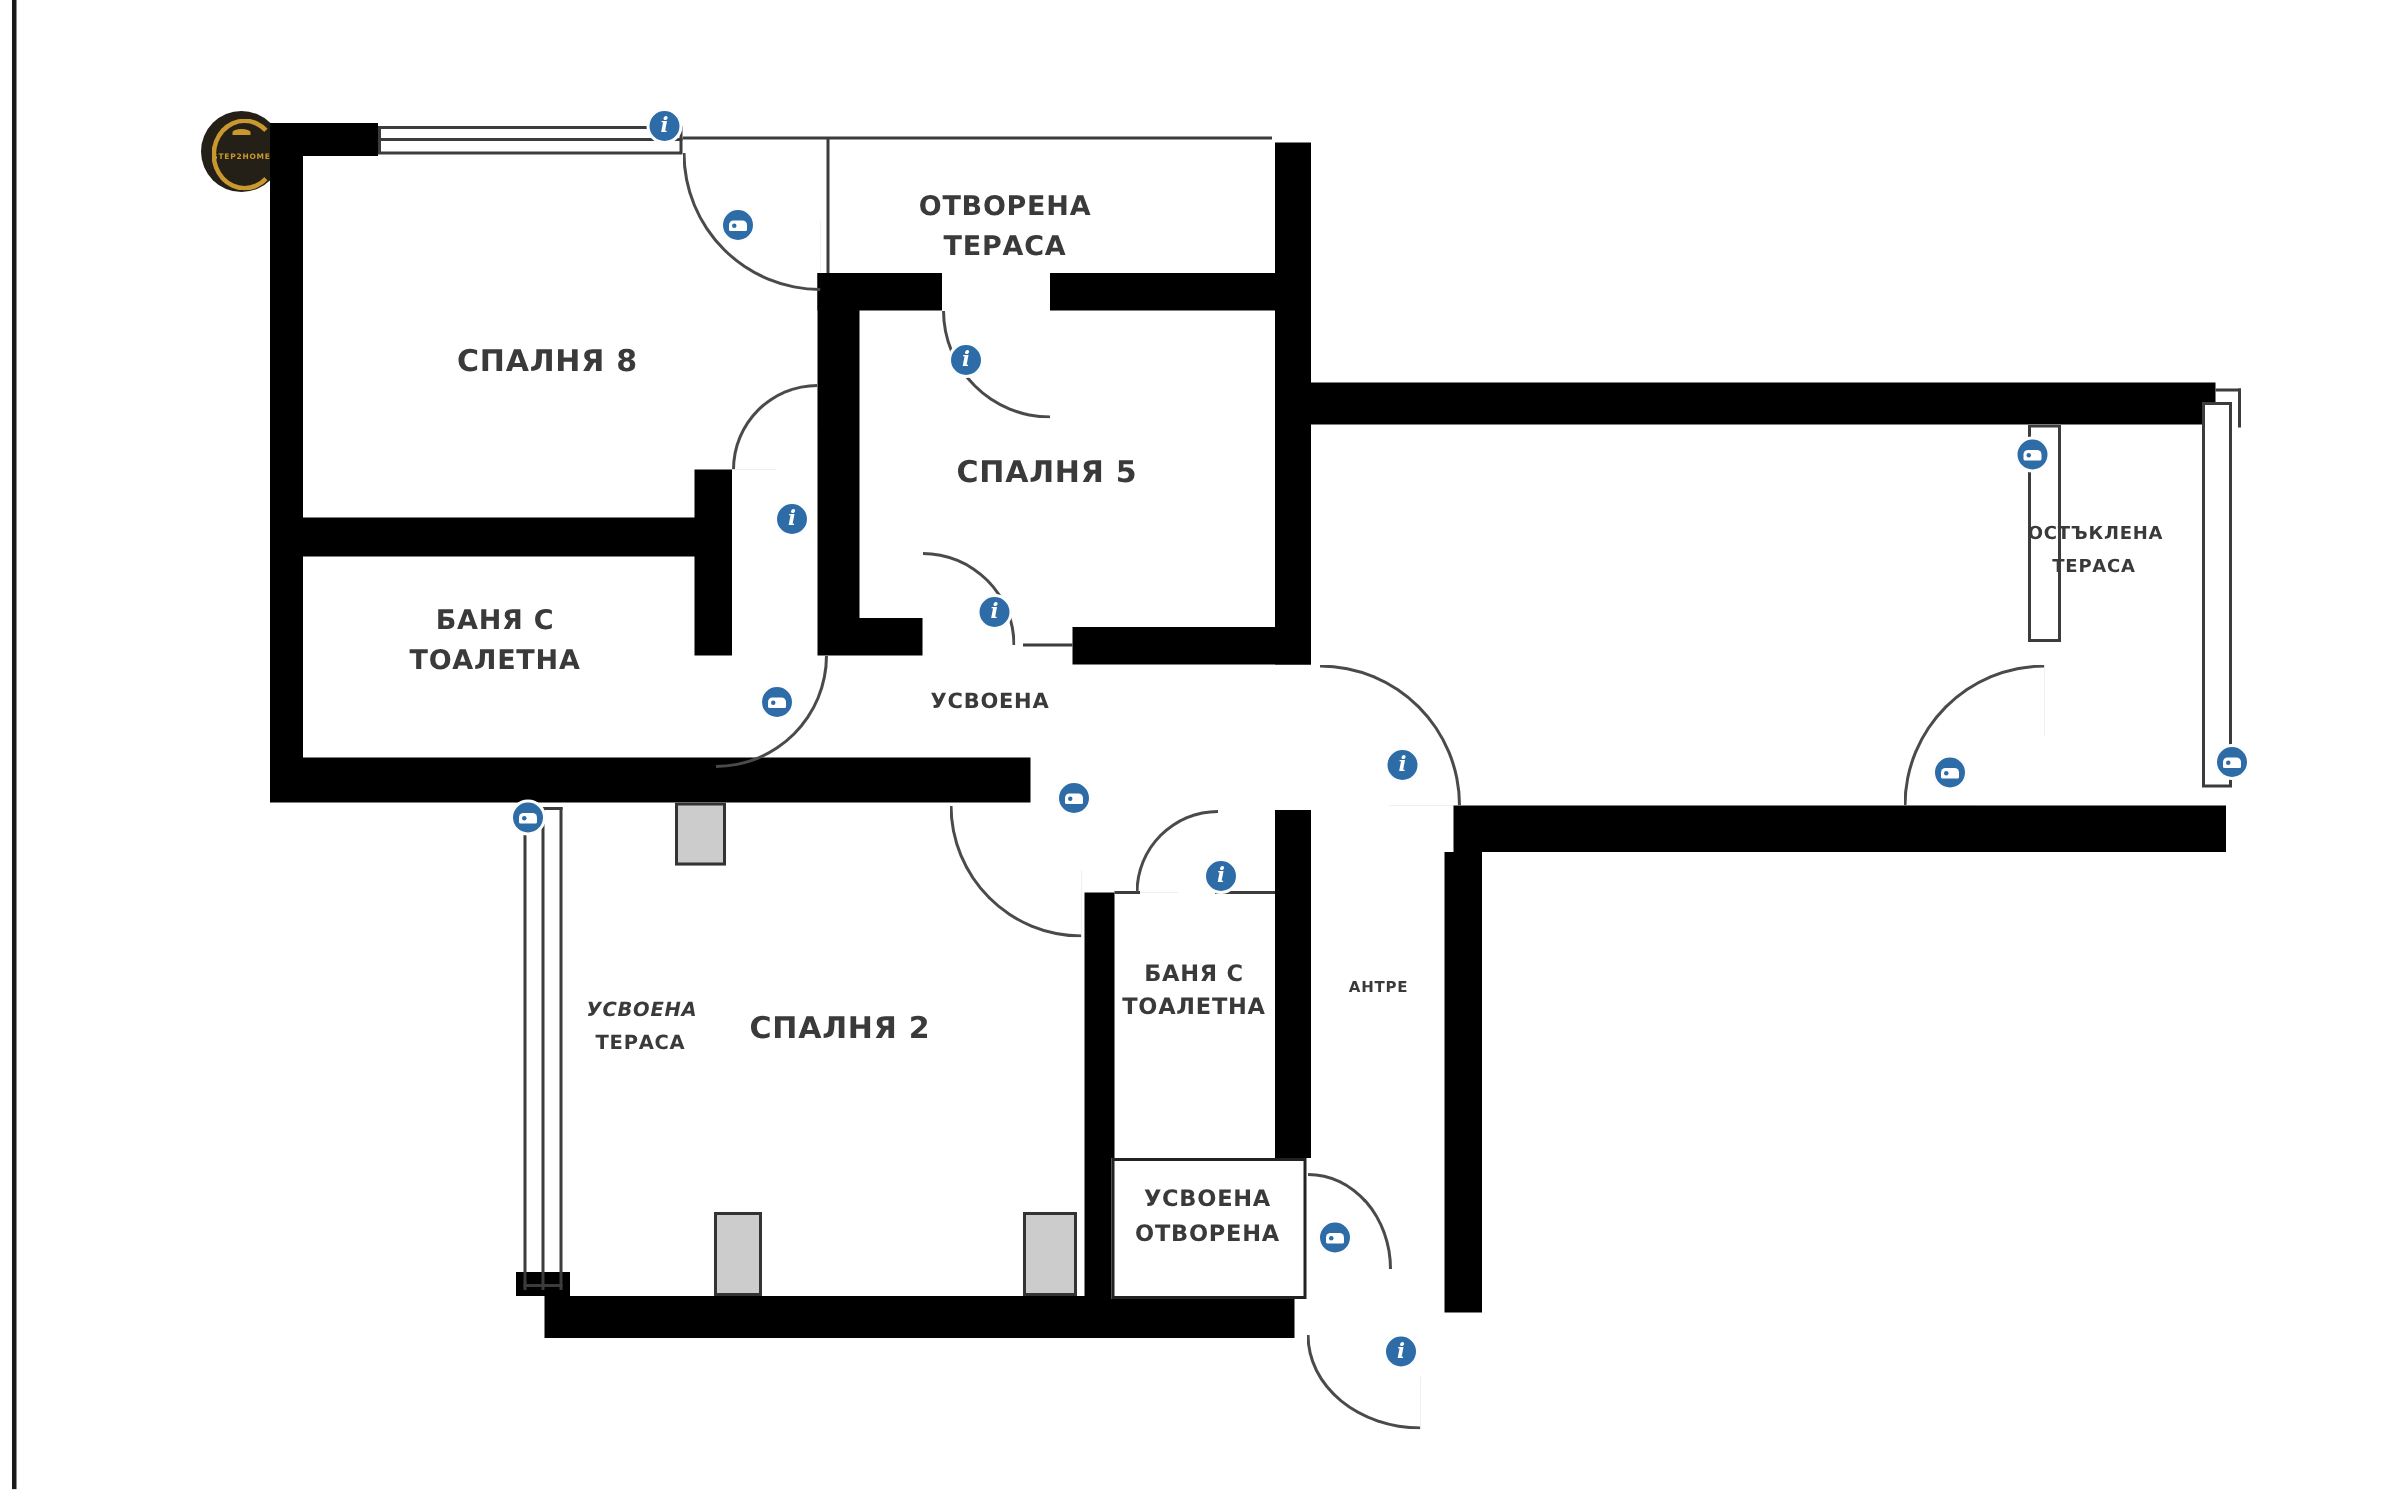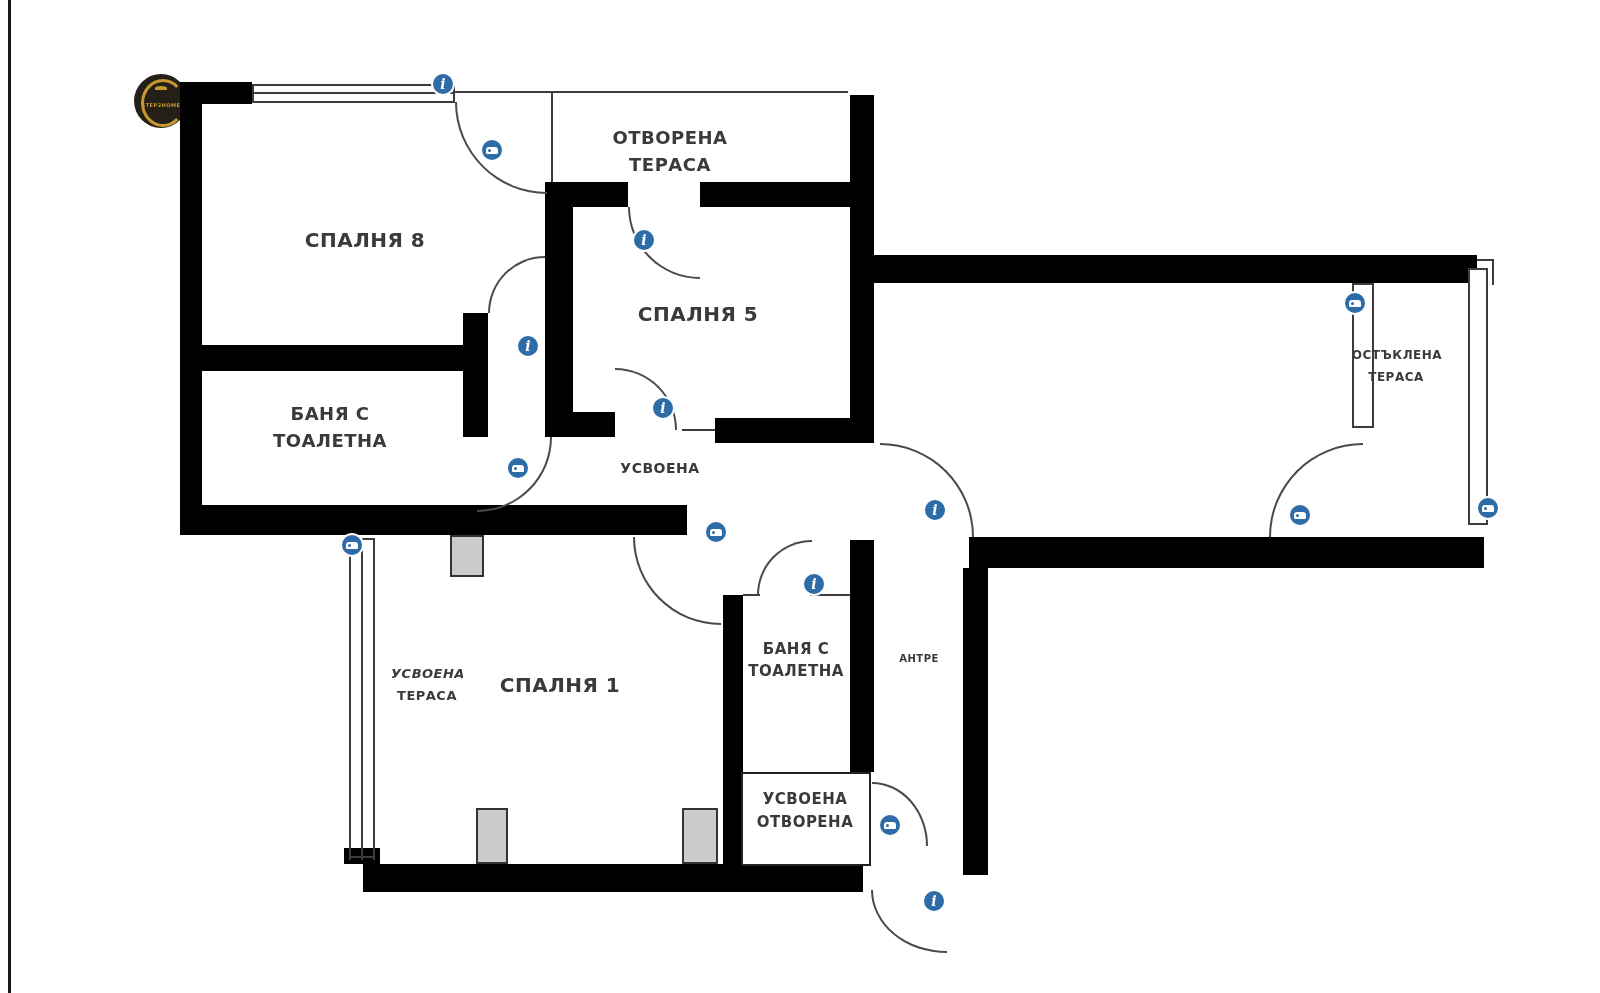--- a/index.html
+++ b/index.html
@@ -103,21 +103,21 @@
   <div class="lbl big" style="left:670px;top:111px;font-size:18px;">ОТВОРЕНА</div>
   <div class="lbl big" style="left:670px;top:138px;font-size:18px;">ТЕРАСА</div>
   <div class="lbl big" style="left:698px;top:286px;">СПАЛНЯ 5</div>
   <div class="lbl" style="left:330px;top:403px;font-size:18px;">БАНЯ С</div>
   <div class="lbl" style="left:330px;top:430px;font-size:18px;">ТОАЛЕТНА</div>
   <div class="lbl sm" style="left:660px;top:460px;font-size:14px;">УСВОЕНА</div>
   <div class="lbl xs" style="left:1397px;top:348px;">ОСТЪКЛЕНА</div>
   <div class="lbl xs" style="left:1396px;top:370px;">ТЕРАСА</div>
   <div class="lbl sm" style="left:428px;top:666px;font-style:italic;">УСВОЕНА</div>
   <div class="lbl sm" style="left:427px;top:688px;">ТЕРАСА</div>
-  <div class="lbl big" style="left:560px;top:657px;">СПАЛНЯ 1</div>
+  <div class="lbl big" style="left:560px;top:657px;">СПАЛНЯ 2</div>
   <div class="lbl" style="left:796px;top:640px;font-size:15px;">БАНЯ С</div>
   <div class="lbl" style="left:796px;top:662px;font-size:15px;">ТОАЛЕТНА</div>
   <div class="lbl sm" style="left:919px;top:653px;font-size:10px;">АНТРЕ</div>
   <div class="lbl" style="left:805px;top:790px;font-size:15px;">УСВОЕНА</div>
   <div class="lbl" style="left:805px;top:813px;font-size:15px;">ОТВОРЕНА</div>
 
   <div class="ic" style="left:431px;top:72px;">
       <span class="iglyph">i</span>
     </div>
   <div class="ic" style="left:632px;top:228px;">

